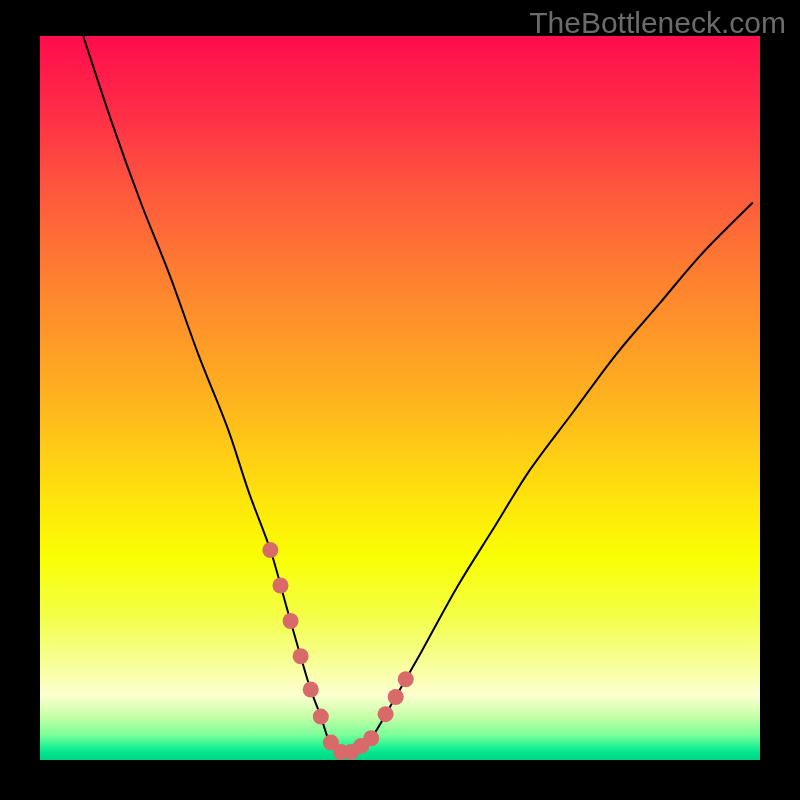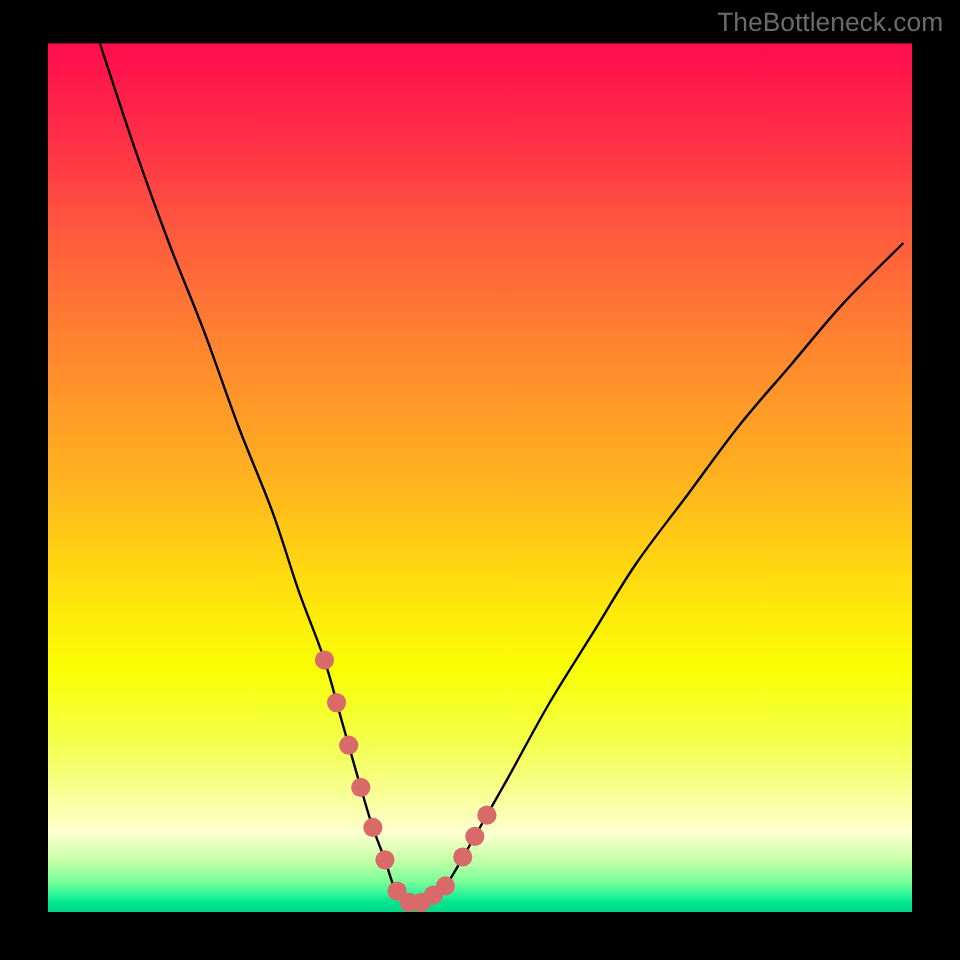--- a/index.html
+++ b/index.html
@@ -9,21 +9,21 @@
     height: 800px;
     background: #000;
     position: relative;
     font-family: Arial, sans-serif;
   }
   .watermark {
     position: absolute;
     top: 6px;
     right: 14px;
     color: #6b6b6b;
-    font-size: 22px;
+    font-size: 30px;
     font-weight: 500;
     z-index: 10;
   }
   .plot-area {
     position: absolute;
     left: 40px;
     top: 36px;
     width: 720px;
     height: 724px;
     overflow: hidden;

